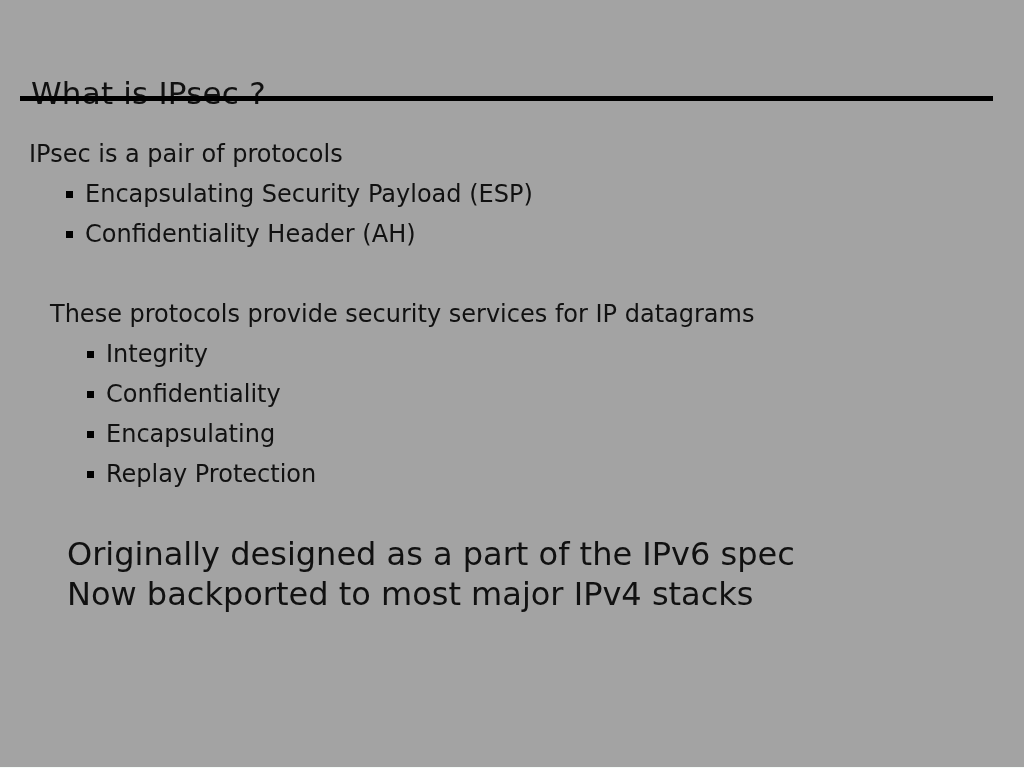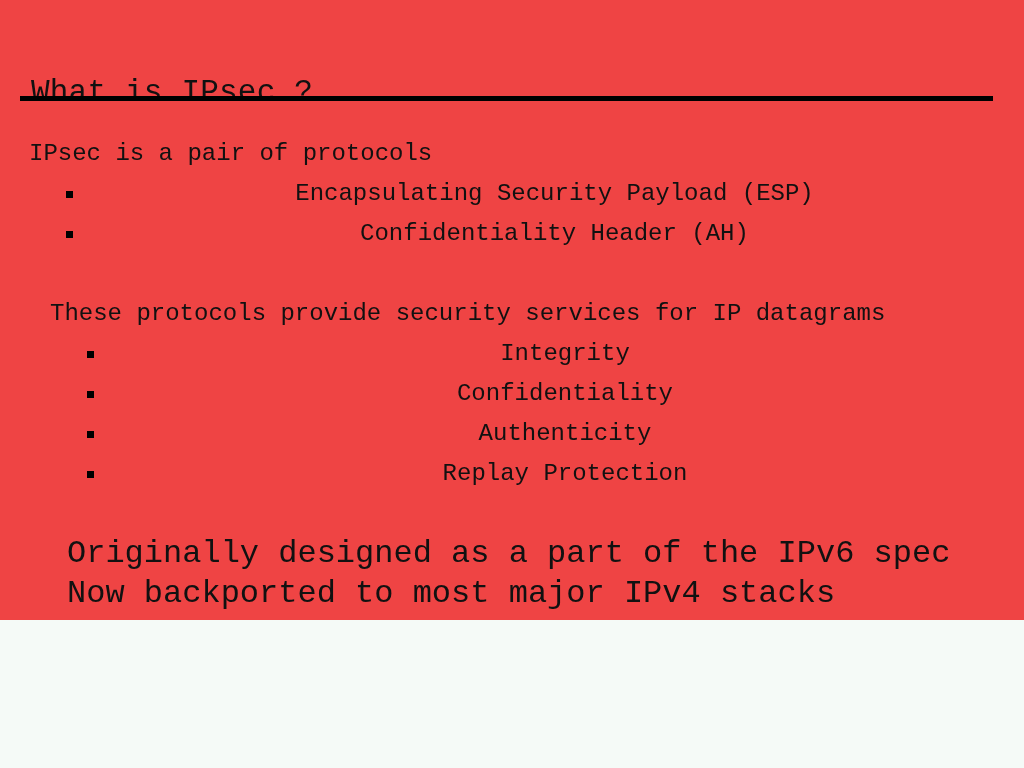--- a/index.html
+++ b/index.html
@@ -12,24 +12,23 @@
     height: 768px;
     background: #f5faf7;
     font-family: "DejaVu Sans", "Liberation Sans", sans-serif;
     color: #000000;
     overflow: hidden;
   }
 
   .slide {
     position: relative;
     width: 1024px;
-    height: 620px;
-    background: #ef4444;
+    height: 767px;
+    background: #a3a3a3;
     box-sizing: border-box;
-    font-family: Liberation Mono, monospace;
   }
 
   
   .slide-title {
     position: absolute;
     left: 31px;
     top: 52px;
     font-size: 31px;
     font-weight: normal;
     line-height: 40px;
@@ -71,21 +70,20 @@
     font-size: 24px;
     line-height: 40px;
     white-space: nowrap;
     color: #111111;
   }
 
   .bullet-list {
     list-style: none;
     margin: 0;
     padding: 0;
-    text-align: center;
   }
 
   .bullet-item {
     position: relative;
     margin: 0;
     padding: 0 0 0 85px;
     font-size: 24px;
     line-height: 40px;
     white-space: nowrap;
     color: #111111;
@@ -146,21 +144,21 @@
         <li class="bullet-item">
           <span class="bullet-mark"></span>
           <span>Integrity</span>
         </li>
         <li class="bullet-item">
           <span class="bullet-mark"></span>
           <span>Confidentiality</span>
         </li>
         <li class="bullet-item">
           <span class="bullet-mark"></span>
-          <span>Authenticity</span>
+          <span>Encapsulating</span>
         </li>
         <li class="bullet-item">
           <span class="bullet-mark"></span>
           <span>Replay Protection</span>
         </li>
       </ul>
     </div>
 
     <div class="block">
       <ul class="plain-list">

